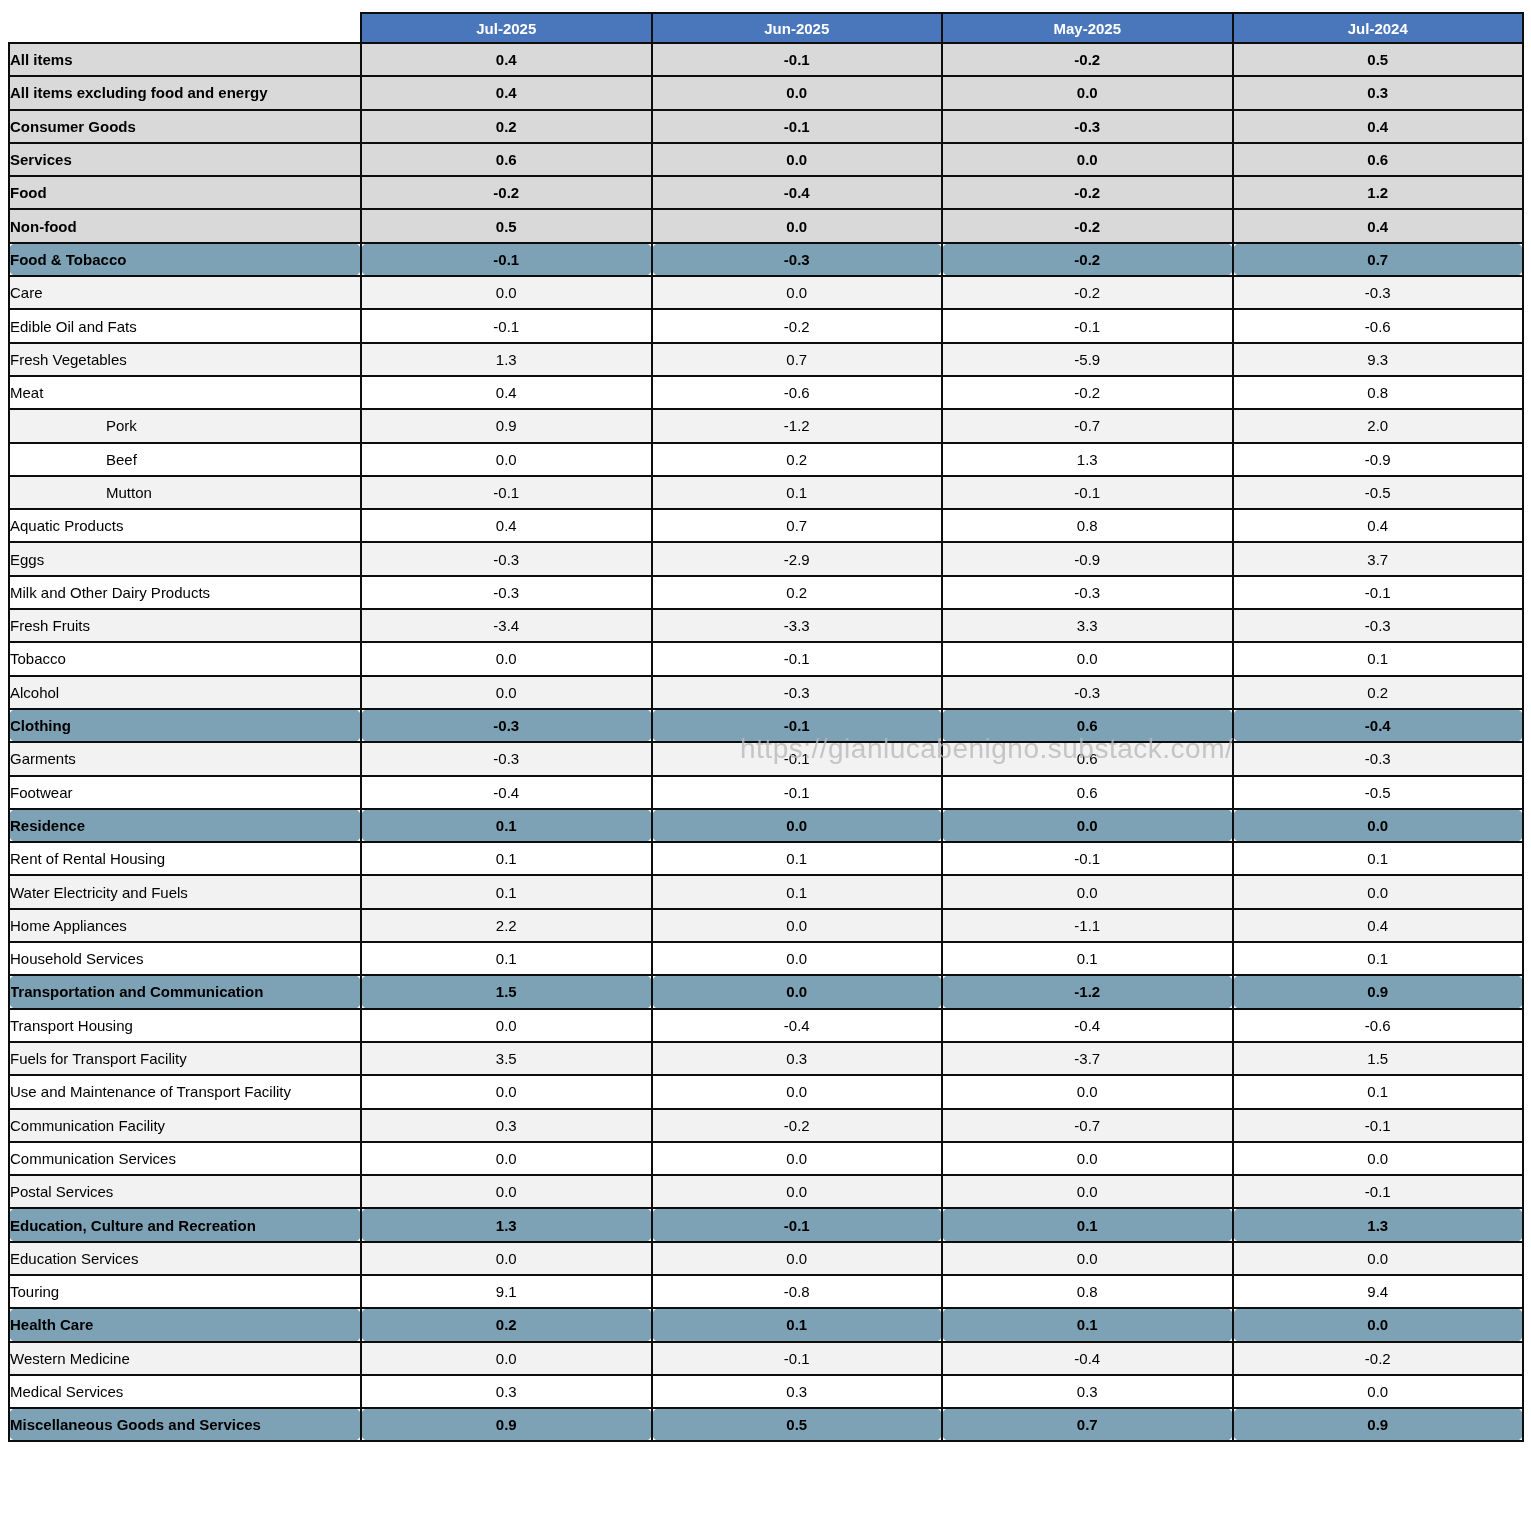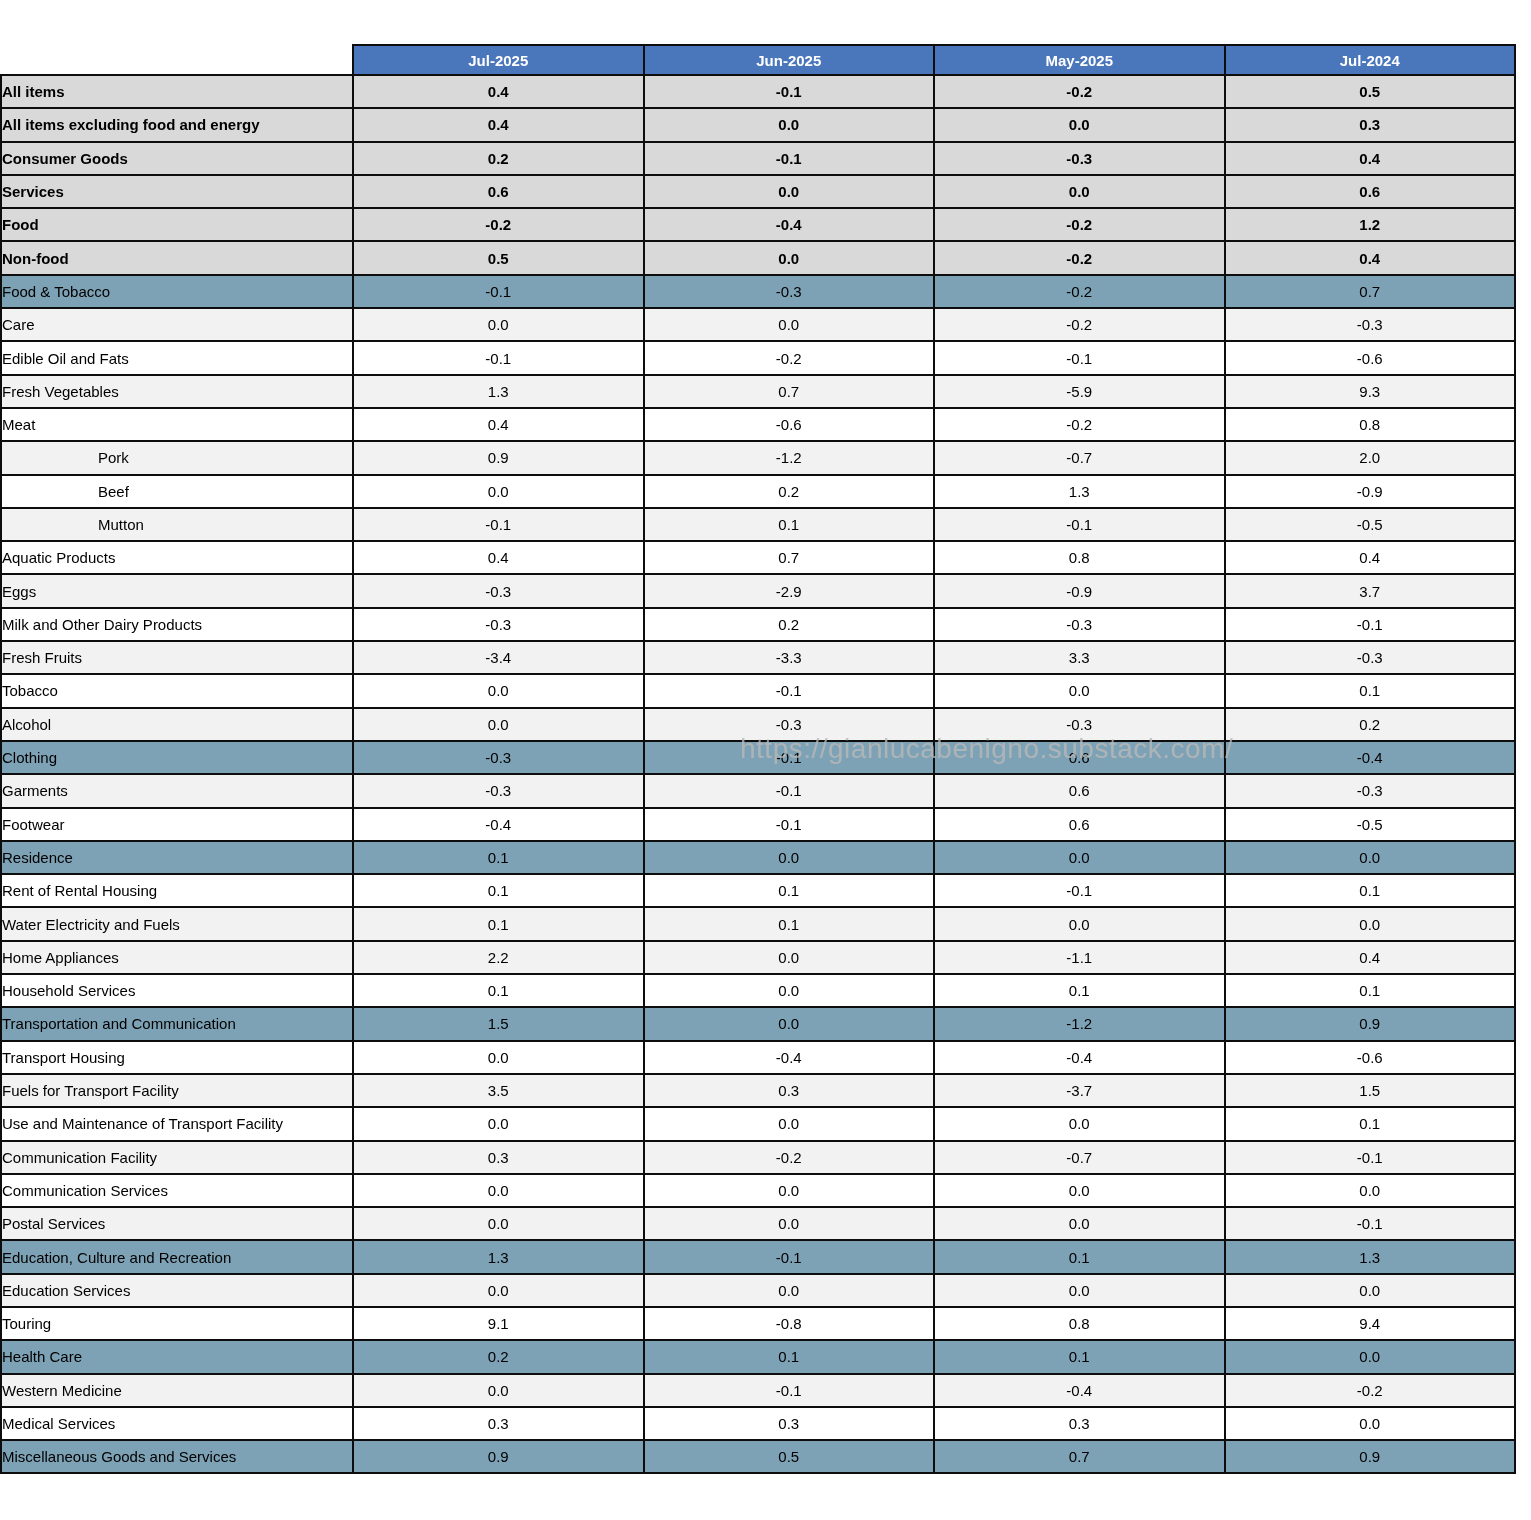--- a/index.html
+++ b/index.html
@@ -11,24 +11,23 @@
   body {
     width: 1531px;
     height: 1520px;
     position: relative;
     overflow: hidden;
   }
   table.cpi {
     border-collapse: collapse;
     table-layout: fixed;
     position: absolute;
-    left: 0;
+    left: 8px;
     top: 12px;
     width: 1514px;
-    margin-top: 32px;
   }
   table.cpi col.label-col { width: 352px; }
   table.cpi col.data-col  { width: 290.5px; }
 
   table.cpi th, table.cpi td {
     border: 2px solid #0d0d0d;
     height: 31.3px;
     font-size: 15px;
     padding: 0;
     color: #000;
@@ -49,21 +48,21 @@
   }
   td.label {
     text-align: left;
     padding-left: 38px;
     font-weight: normal;
   }
   td.value {
     text-align: center;
   }
   tr.summary td { background: var(--summary-bg, #D9D9D9); font-weight: bold; }
-  tr.section td { background: var(--section-bg, #7EA2B5); font-weight: normal; }
+  tr.section td { background: var(--section-bg, #7EA2B5); font-weight: bold; border-radius: 8px; }
   tr.item.even td { background: #ffffff; }
   tr.item.odd  td { background: var(--stripe-bg, #F2F2F2); }
   tr.subitem td.label { padding-left: 96px; }
 
   .watermark {
     position: absolute;
     left: 740px;
     top: 733px;
     font-size: 28px;
     color: rgba(185, 185, 185, 0.8);

